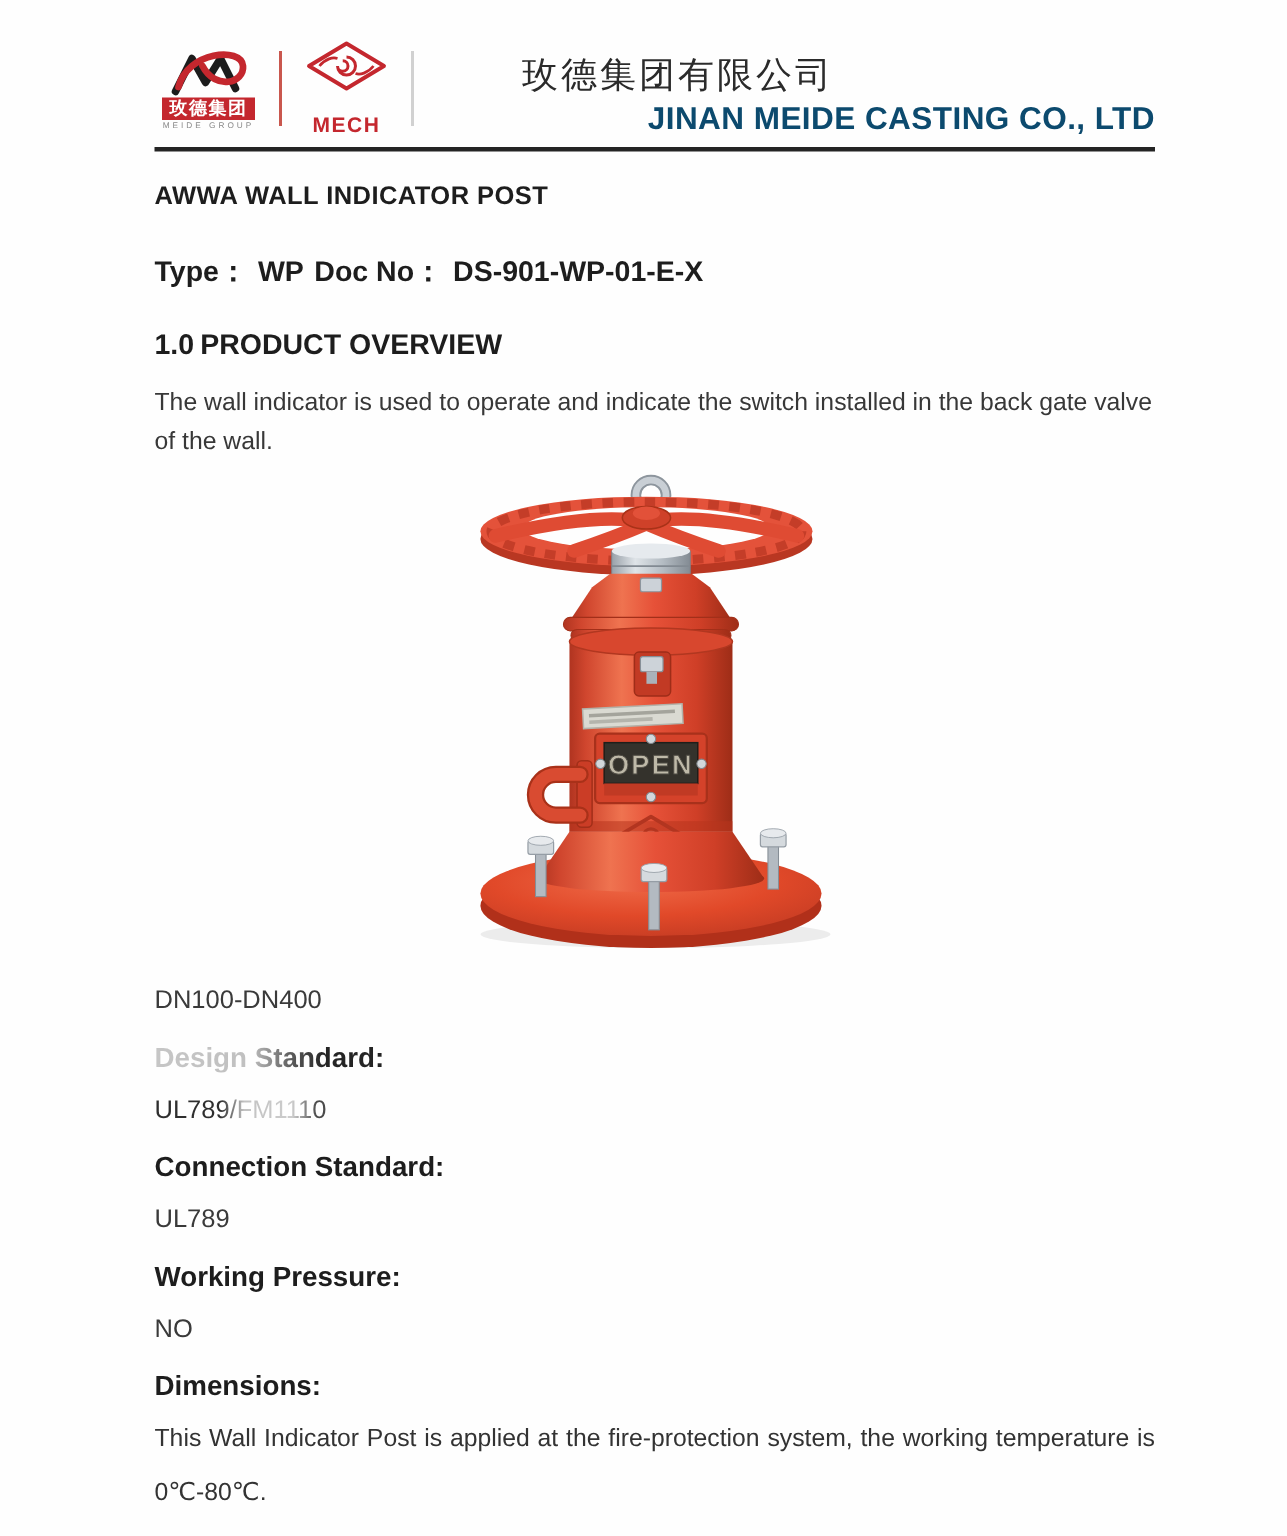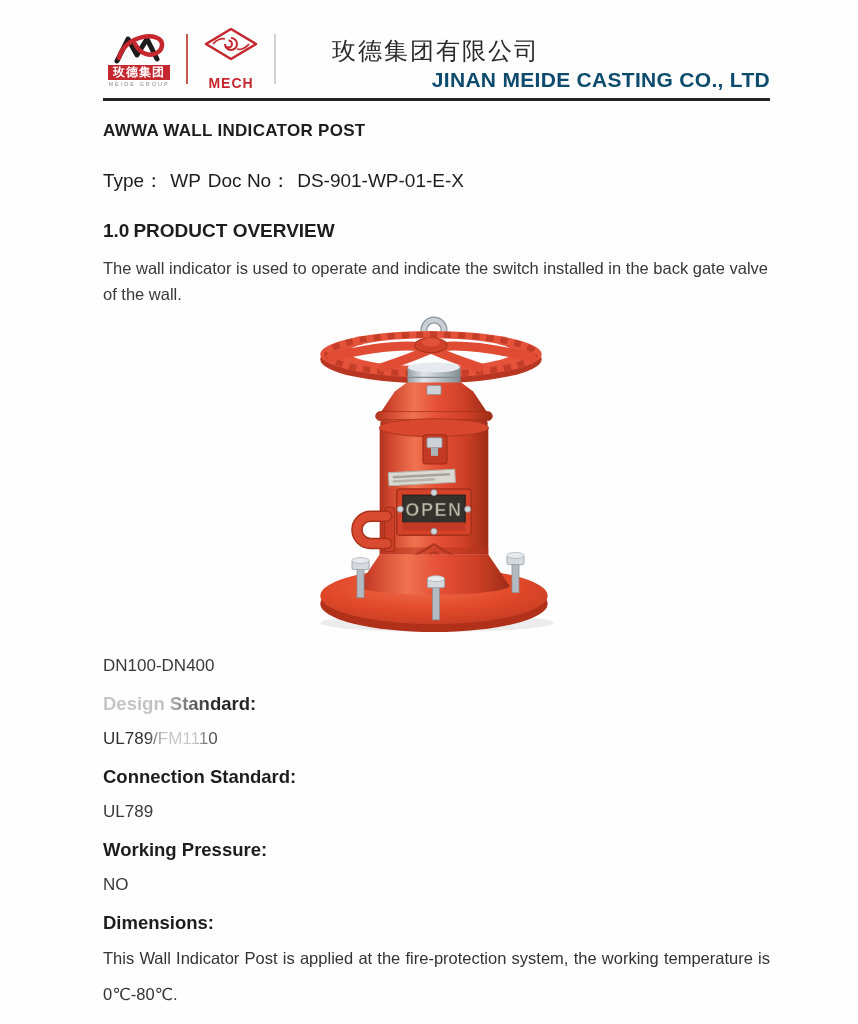--- a/index.html
+++ b/index.html
@@ -28,25 +28,25 @@
     letter-spacing:1px; white-space:nowrap; overflow:hidden;
   }
   .meide-caption {
     font-size:5.5px; color:#8a8a8a; letter-spacing:2px; margin-top:1px; white-space:nowrap;
   }
   .logo-divider { width:2px; height:50px; background:#c0392f; opacity:.85; }
   .logo-divider.light { background:#c9c9c9; }
   .mech-logo { display:flex; flex-direction:column; align-items:center; width:64px; }
   .mech-label { color:#c4272e; font-weight:bold; font-size:14px; letter-spacing:1px; margin-top:13px; }
   .header-right { flex:1; padding-bottom:1px; }
-  .company-cn { font-size:24px; color:#2b2b2b; padding-left:56px; letter-spacing:2px; line-height:28px; }
+  .company-cn { font-size:24px; color:#2b2b2b; padding-left:72px; letter-spacing:2px; line-height:28px; }
   .company-en { font-size:21px; font-weight:bold; color:#0c4a6e; text-align:right; letter-spacing:.3px; margin-top:3px; }
   
   .doc-title  { margin-top:20px; font-size:17px; font-weight:bold; color:#1d1d1d; letter-spacing:.3px; }
-  .type-line  { margin-top:27px; font-size:19px; font-weight:normal; color:#1d1d1d; }
+  .type-line  { margin-top:27px; font-size:19px; font-weight:bold; color:#1d1d1d; }
   .type-line span { margin-right:7px; }
   .overview-head { margin-top:26px; font-size:19px; font-weight:bold; color:#1d1d1d; }
   .overview-head .sec-num { margin-right:4px; }
   .overview-body { margin-top:13px; font-size:16.5px; line-height:26px; color:#383838; }
   
   .figure { text-align:center; margin-top:8px;text-decoration:underline; }
   
   .spec-label { margin-top:17px; font-size:18.5px; font-weight:bold; color:#1d1d1d; line-height:21px; display:block; }
   .spec-value { margin-top:15px; font-size:17px; color:#3a3a3a; line-height:20px; display:block; }
   

